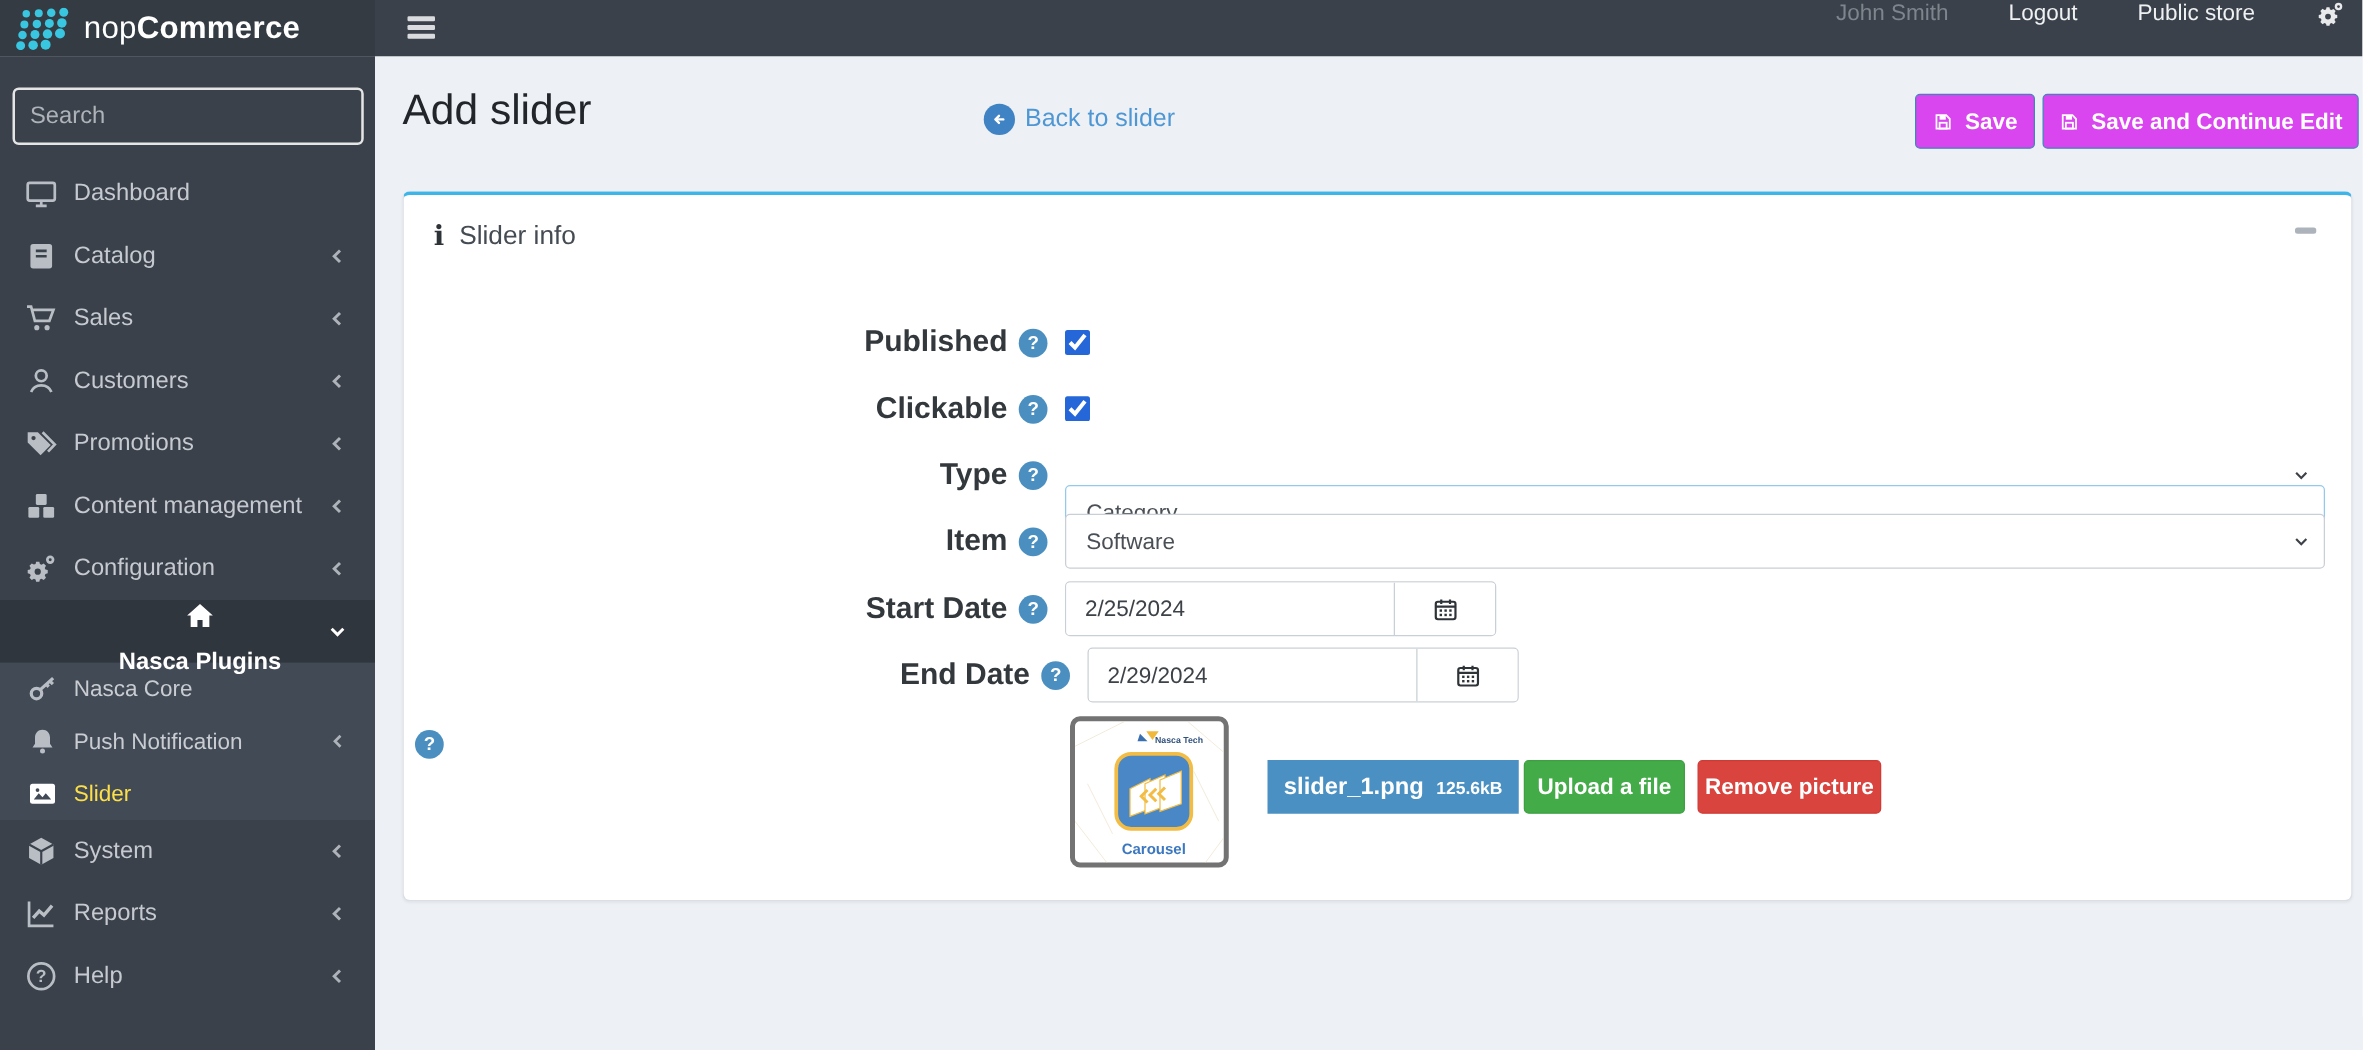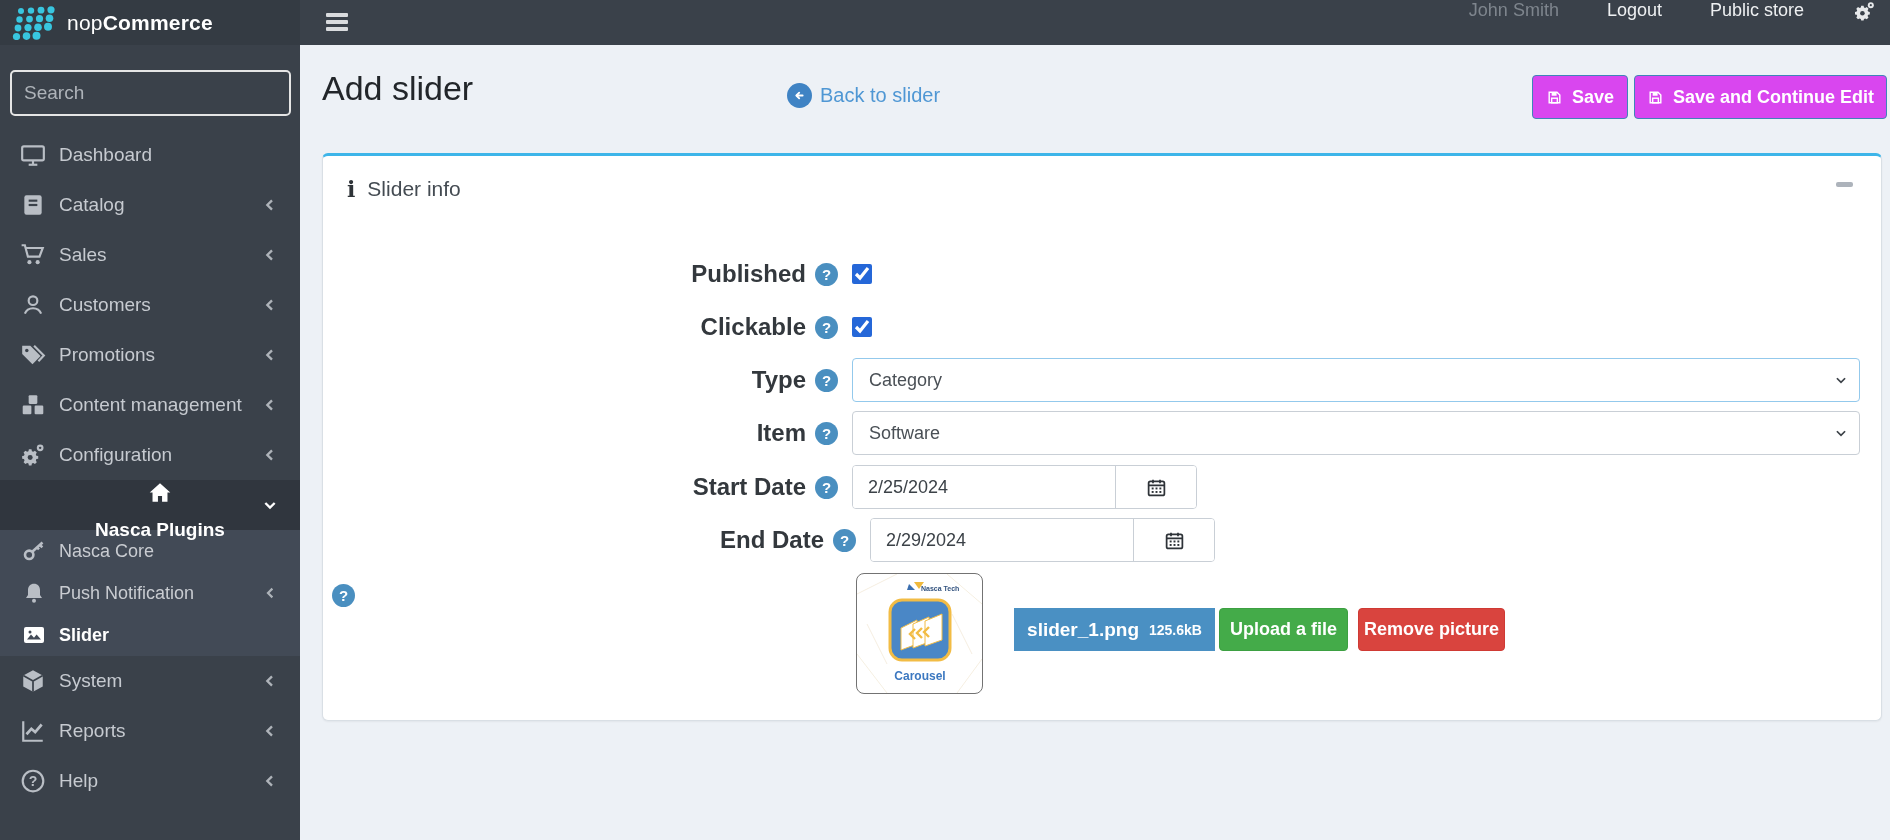--- a/index.html
+++ b/index.html
@@ -4,21 +4,21 @@
 <style>
   * { margin:0; padding:0; box-sizing:border-box; }
   html,body { width:1890px; height:840px; overflow:hidden; background:#edf1f6;
     font-family:"Liberation Sans", sans-serif; }
   #app { position:relative; width:1890px; height:840px; }
 
   
   .topbar { position:absolute; left:0; top:0; width:1890px; height:45px; background:#3a414a; z-index:5; }
   .brand { position:absolute; left:0; top:0; width:300px; height:45px; background:#343b43;
     display:flex; align-items:center; padding-left:12px; gap:9px; }
-  .brand-text { color:#fff; font-size:21px; letter-spacing:.2px; }
+  .brand-text { color:#fff; font-size:25px; letter-spacing:.2px; }
   .brand-text b { font-weight:700; }
   .hamburger { position:absolute; left:326px; top:11px; width:24px; height:22px; cursor:pointer;
     display:flex; flex-direction:column; justify-content:space-between; padding:2px 0; }
   .hamburger span { display:block; height:4px; width:22px; background:#d9dbde; border-radius:1px; }
   .top-right { position:absolute; right:14px; top:0; height:45px; display:flex; align-items:flex-start; gap:48px; }
   .top-user { color:#7e858d; font-size:18px; }
   .top-link { color:#eef0f2; font-size:18px; cursor:pointer; }
   .top-gears { width:24px; height:24px; color:#e7e9eb; cursor:pointer; --holebg:#3a414a; }
 
   
@@ -35,21 +35,21 @@
     padding-left:20px; gap:13px; color:#c6cad0; font-size:19px; cursor:pointer; }
   .mitem .icon { width:26px; height:26px; flex:0 0 26px; color:#b9bec5; --holebg:#3a414a; }
   .mitem .chev { position:absolute; right:22px; top:50%; transform:translateY(-50%);
     width:16px; height:16px; color:#aeb3b9; }
   .mitem.active-parent { background:#30363e; color:#ffffff; font-weight:700;flex-direction:column; }
   .mitem.active-parent .icon { color:#ffffff; --holebg:#30363e; }
   .submenu { background:#424a56; width:300px; }
   .sitem { position:relative; width:300px; height:42px; display:flex; align-items:center;
     padding-left:22px; gap:13px; color:#c9ccd1; font-size:18px; cursor:pointer; }
   .sitem .icon { width:24px; height:24px; flex:0 0 24px; color:#b9bec5; --holebg:#424a56; }
-  .sitem.active { color:#ffffff; font-weight:700;text-align:right; }
+  .sitem.active { color:#fde047; font-weight:400;text-align:right; }
   .sitem.active .icon { color:#ffffff; }
   .sitem .chev { position:absolute; right:22px; top:50%; transform:translateY(-50%);
     width:15px; height:15px; color:#aeb3b9; }
 
   
   .main { position:absolute; left:300px; top:45px; width:1590px; height:795px; background:#edf1f6; }
   .page-title { position:absolute; left:22px; top:24px; font-size:34px; font-weight:500; color:#22262a; }
   .back-link { position:absolute; left:487px; top:38px; display:flex; align-items:center; gap:8px;
     cursor:pointer; }
   .back-circle { width:25px; height:25px; border-radius:50%; background:#3f83c4; display:flex;
@@ -80,34 +80,34 @@
   .help { width:23px; height:23px; border-radius:50%; background:#4a8fc0; color:#fff; font-size:15px;
     font-weight:700; display:flex; align-items:center; justify-content:center; margin-left:9px; cursor:pointer; }
   .ctrl { margin-left:14px; display:flex; align-items:center; }
 
   .chk { width:20px; height:20px; accent-color:#2567d8; cursor:pointer; }
 
   .sel-wrap { position:relative; width:1008px; height:44px; }
   select.sel { width:100%; height:100%; appearance:none; -webkit-appearance:none;
     border:1px solid #c9cfd6; border-radius:4px; background:#fff; color:#4a5056; font-size:18px;
     padding:0 16px; font-family:"Liberation Sans", sans-serif; cursor:pointer; }
-  select.sel.focus { border-color:#93c9ec; }
+  select.sel.focus { border-color:#93c9ec;margin-top:30px; }
   .sel-chev { position:absolute; right:12px; top:15px; width:14px; height:14px; color:#3c4248;
     pointer-events:none; }
 
   .dgroup { display:flex; width:345px; height:44px; border:1px solid #c9cfd6; border-radius:4px;
     overflow:hidden; background:#fff; }
   .dinput { flex:1; border:none; outline:none; font-size:18px; color:#3c4248; padding:0 15px;
     font-family:"Liberation Sans", sans-serif; }
   .daddon { width:86px; border-left:1px solid #c9cfd6; display:flex; align-items:center;
     justify-content:center; color:#2e3338; cursor:pointer; background:#fff; }
   .daddon svg { width:21px; height:21px; }
 
   .thumb { position:absolute; left:533px; top:417px; width:127px; height:121px; background:#fff;
-    border:1px solid #737373; border-radius:8px; overflow:hidden; }
+    border:4px solid #737373; border-radius:8px; overflow:hidden; }
   .badge-file { position:absolute; left:691px; top:452px; width:201px; height:43px; background:#4a90c3;
     color:#fff; display:flex; align-items:center; justify-content:center; gap:10px; cursor:default; }
   .badge-name { font-size:19px; font-weight:600; }
   .badge-size { font-size:14px; font-weight:600; }
   .btn-upload { position:absolute; left:896px; top:452px; width:129px; height:43px; background:#44ab49;
     border-color:#3da042; }
   .btn-remove { position:absolute; left:1035px; top:452px; width:147px; height:43px; background:#d9443e;
     border-color:#cf3a34; }
 
   svg { display:block; }

